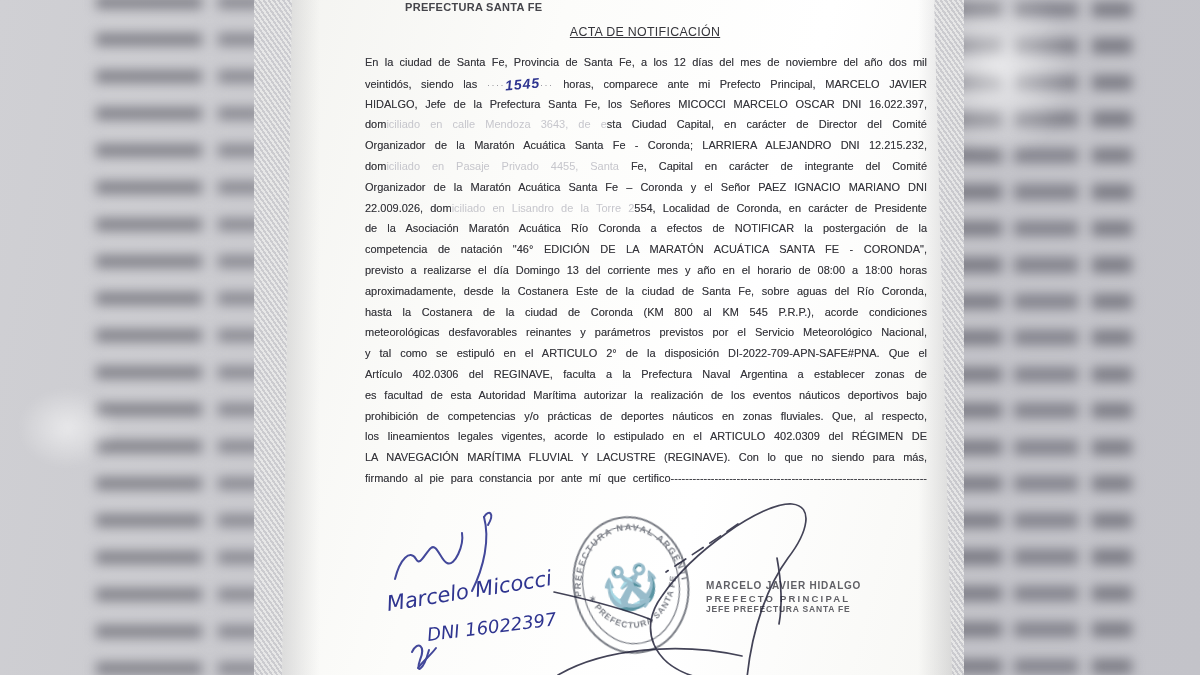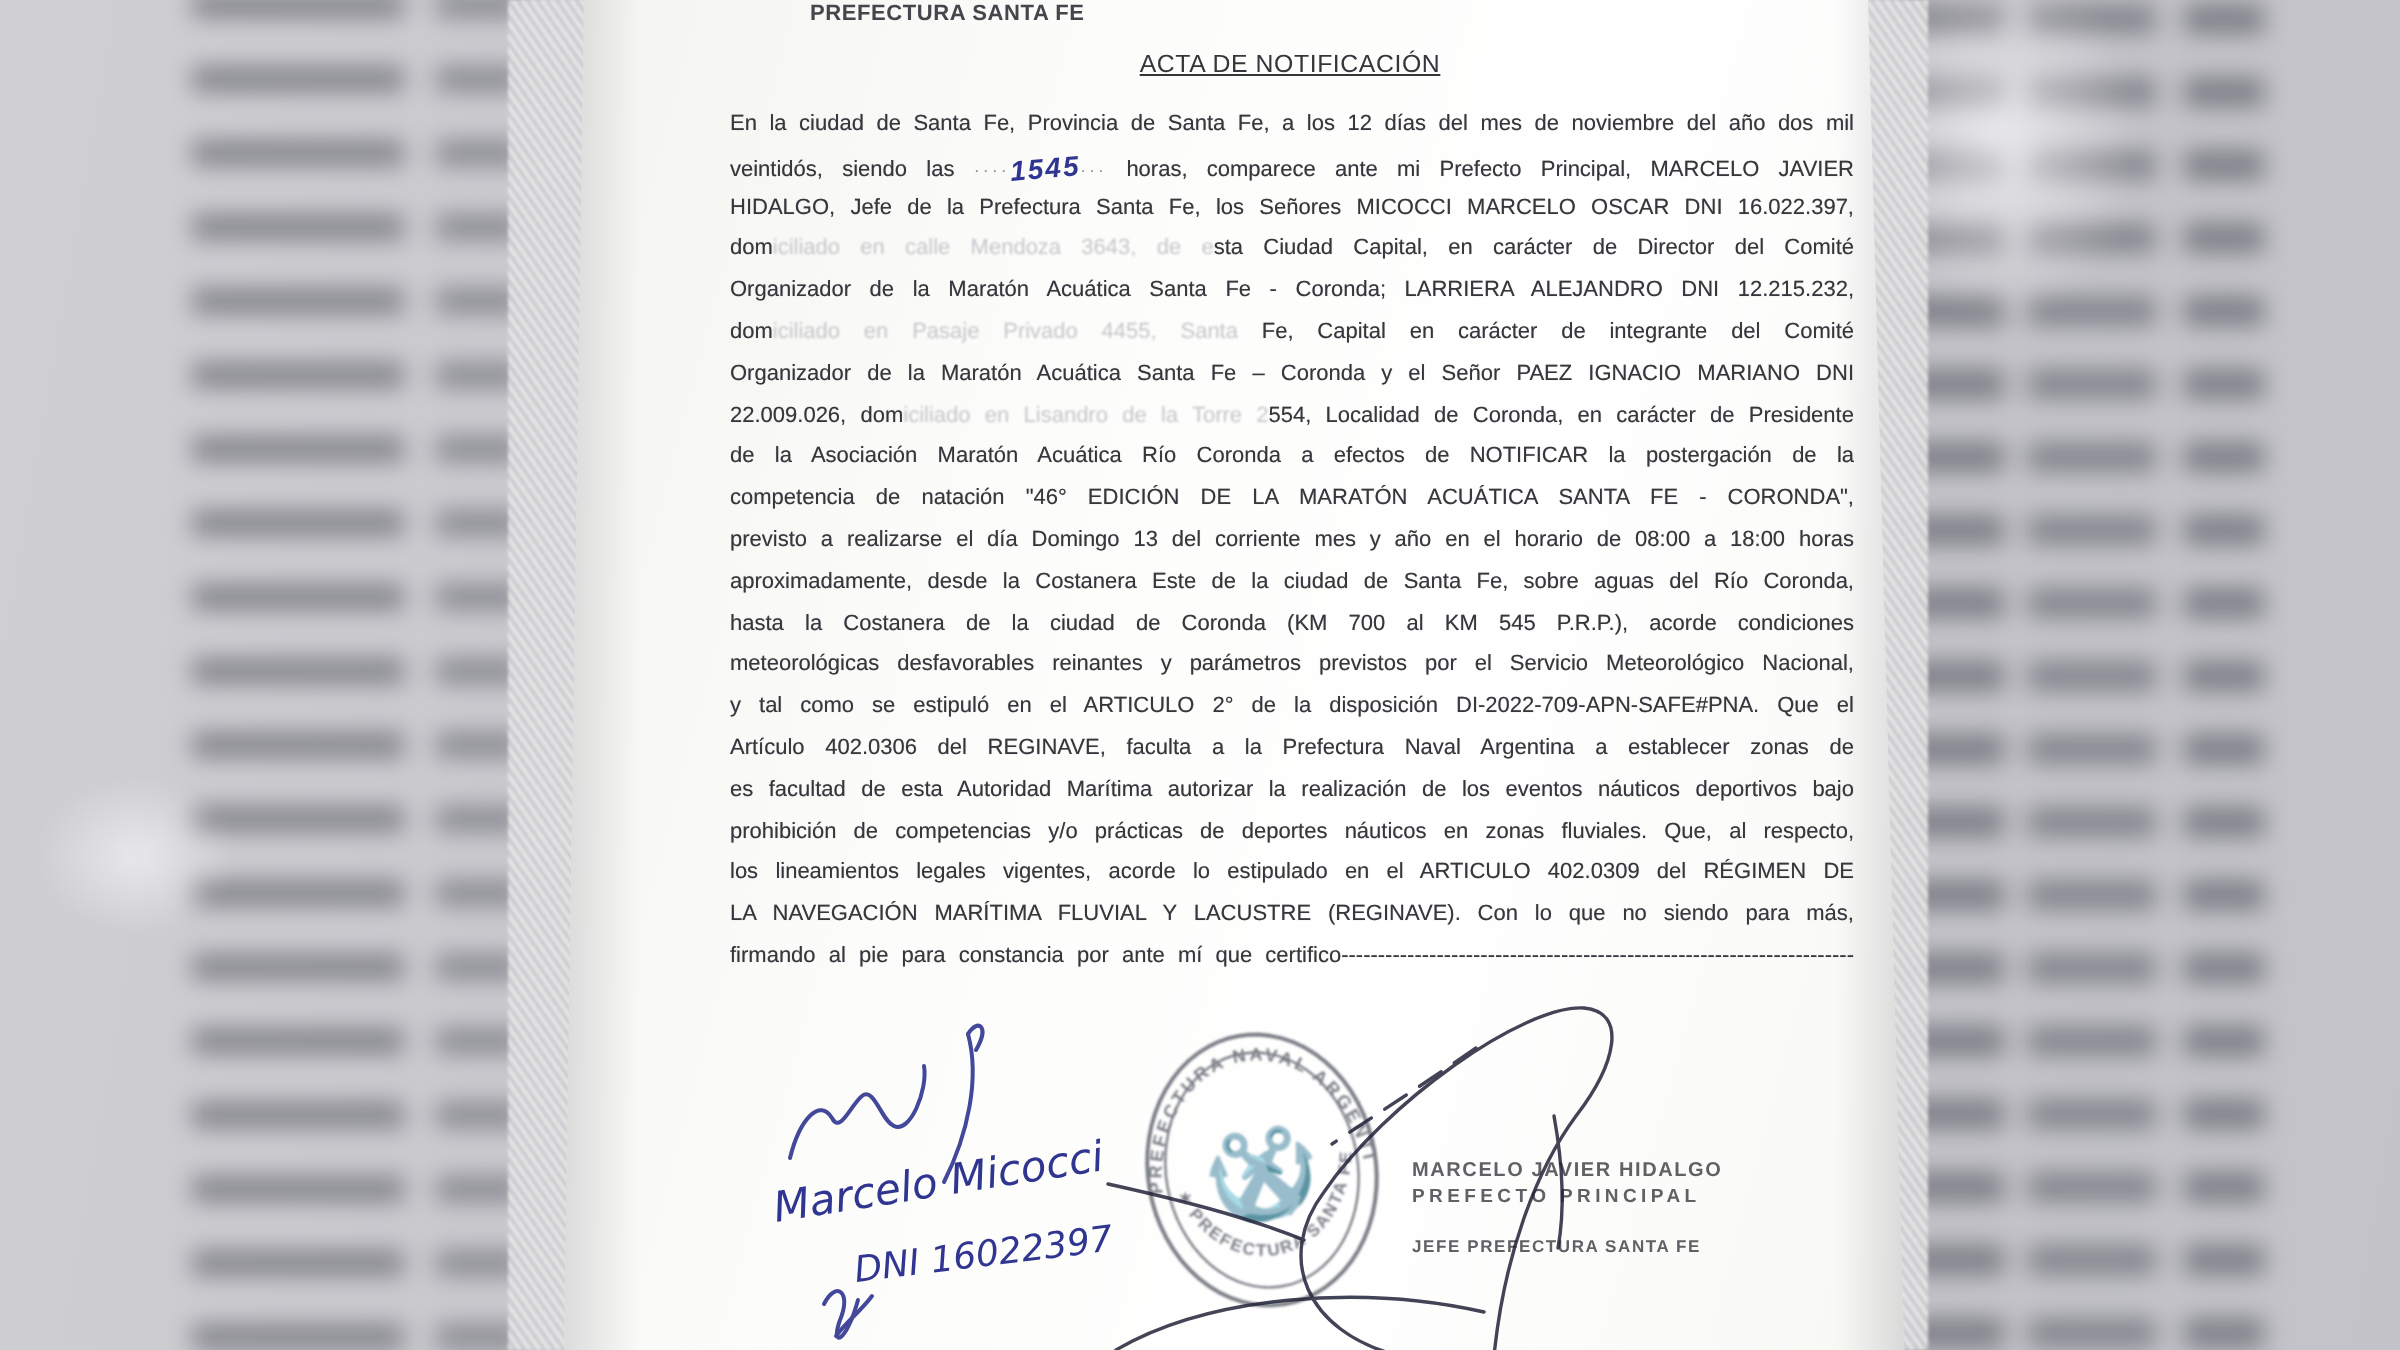--- a/index.html
+++ b/index.html
@@ -65,21 +65,21 @@
     text-shadow:none;}
   .seg-d{color:#8f8f96;font-size:9px;letter-spacing:1.5px;text-shadow:none;}
   
   .sig-svg{position:absolute;}
   .stamp{position:absolute;left:308px;top:512px;width:126px;height:146px;
     transform:rotate(-10deg);opacity:.82;filter:blur(.4px);}
   .hidalgo-block{position:absolute;left:446px;top:580px;color:#45454c;
     font-weight:bold;opacity:.85;}
   .hidalgo-block .l1{font-size:10px;letter-spacing:.8px;}
   .hidalgo-block .l2{font-size:9.5px;letter-spacing:2.2px;margin-top:2px;}
-  .hidalgo-block .l3{font-size:8.5px;letter-spacing:.8px;margin-top:14px;}
+  .hidalgo-block .l3{font-size:8.5px;letter-spacing:.8px;margin-top:0;}
 </style>
 </head>
 <body>
 
 <div class="blur-col blur-left"></div>
 <div class="blur-col blur-right"></div>
 <div class="glow-spot"></div>
 <div class="glow-tr"></div>
 <div class="hatch hatch-left"></div>
 <div class="hatch hatch-right"></div>
@@ -95,21 +95,21 @@
       <div class="bline"><span class="seg-n">HIDALGO, Jefe de la Prefectura Santa Fe, los Señores MICOCCI MARCELO OSCAR DNI 16.022.397,</span></div>
       <div class="bline"><span class="seg-n">dom</span><span class="seg-f">iciliado en calle Mendoza 3643, de e</span><span class="seg-n">sta Ciudad Capital, en carácter de Director del Comité</span></div>
       <div class="bline"><span class="seg-n">Organizador de la Maratón Acuática Santa Fe - Coronda; LARRIERA ALEJANDRO DNI 12.215.232,</span></div>
       <div class="bline"><span class="seg-n">dom</span><span class="seg-f">iciliado en Pasaje Privado 4455, Santa </span><span class="seg-n">Fe, Capital en carácter de integrante del Comité</span></div>
       <div class="bline"><span class="seg-n">Organizador de la Maratón Acuática Santa Fe – Coronda y el Señor PAEZ IGNACIO MARIANO DNI</span></div>
       <div class="bline"><span class="seg-n">22.009.026, dom</span><span class="seg-f">iciliado en Lisandro de la Torre 2</span><span class="seg-n">554, Localidad de Coronda, en carácter de Presidente</span></div>
       <div class="bline"><span class="seg-n">de la Asociación Maratón Acuática Río Coronda a efectos de NOTIFICAR la postergación de la</span></div>
       <div class="bline"><span class="seg-n">competencia de natación "46° EDICIÓN DE LA MARATÓN ACUÁTICA SANTA FE - CORONDA",</span></div>
       <div class="bline"><span class="seg-n">previsto a realizarse el día Domingo 13 del corriente mes y año en el horario de 08:00 a 18:00 horas</span></div>
       <div class="bline"><span class="seg-n">aproximadamente, desde la Costanera Este de la ciudad de Santa Fe, sobre aguas del Río Coronda,</span></div>
-      <div class="bline"><span class="seg-n">hasta la Costanera de la ciudad de Coronda (KM 700 al KM 545 P.R.P.), acorde condiciones</span></div>
+      <div class="bline"><span class="seg-n">hasta la Costanera de la ciudad de Coronda (KM 800 al KM 545 P.R.P.), acorde condiciones</span></div>
       <div class="bline"><span class="seg-n">meteorológicas desfavorables reinantes y parámetros previstos por el Servicio Meteorológico Nacional,</span></div>
       <div class="bline"><span class="seg-n">y tal como se estipuló en el ARTICULO 2° de la disposición DI-2022-709-APN-SAFE#PNA. Que el</span></div>
       <div class="bline"><span class="seg-n">Artículo 402.0306 del REGINAVE, faculta a la Prefectura Naval Argentina a establecer zonas de</span></div>
       <div class="bline"><span class="seg-n">es facultad de esta Autoridad Marítima autorizar la realización de los eventos náuticos deportivos bajo</span></div>
       <div class="bline"><span class="seg-n">prohibición de competencias y/o prácticas de deportes náuticos en zonas fluviales. Que, al respecto,</span></div>
       <div class="bline"><span class="seg-n">los lineamientos legales vigentes, acorde lo estipulado en el ARTICULO 402.0309 del RÉGIMEN DE</span></div>
       <div class="bline"><span class="seg-n">LA NAVEGACIÓN MARÍTIMA FLUVIAL Y LACUSTRE (REGINAVE). Con lo que no siendo para más,</span></div>
       <div class="bline"><span class="seg-n">firmando al pie para constancia por ante mí que certifico</span><span class="seg-n">----------------------------------------------------------------------</span></div>
     </div>
 

